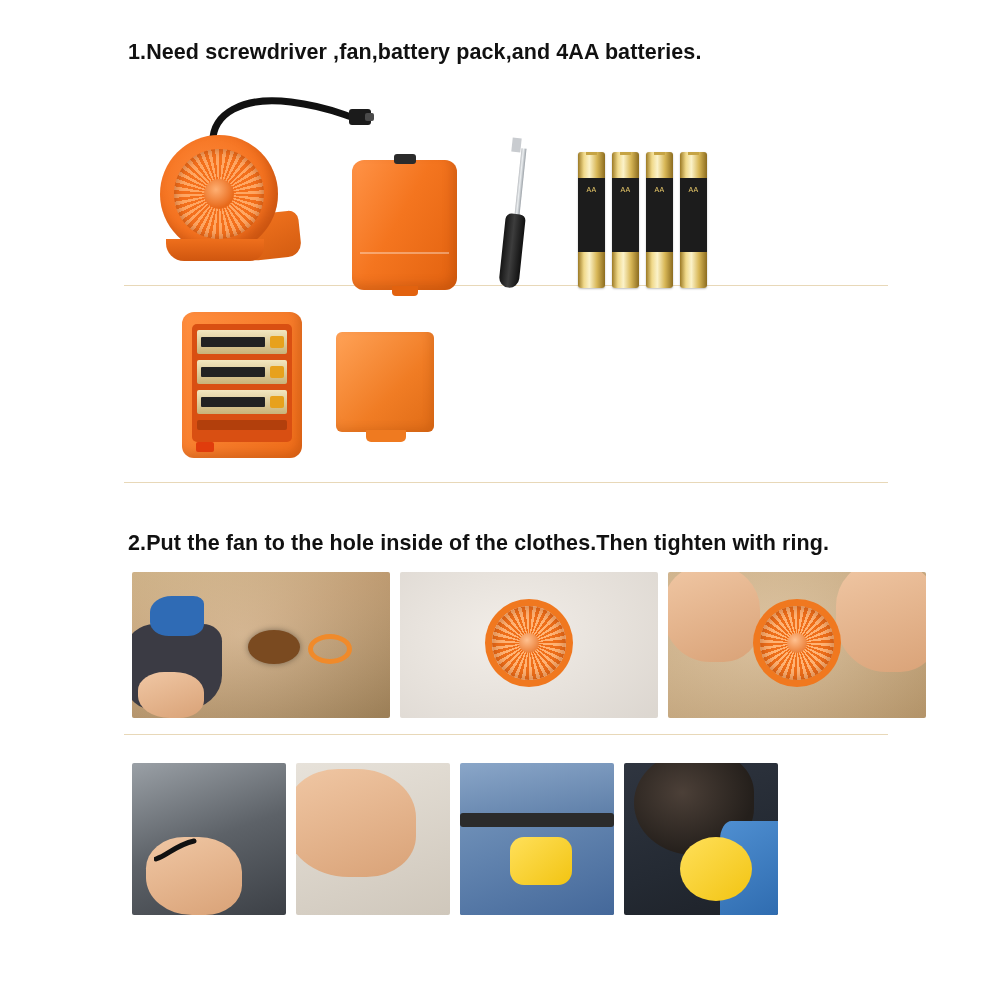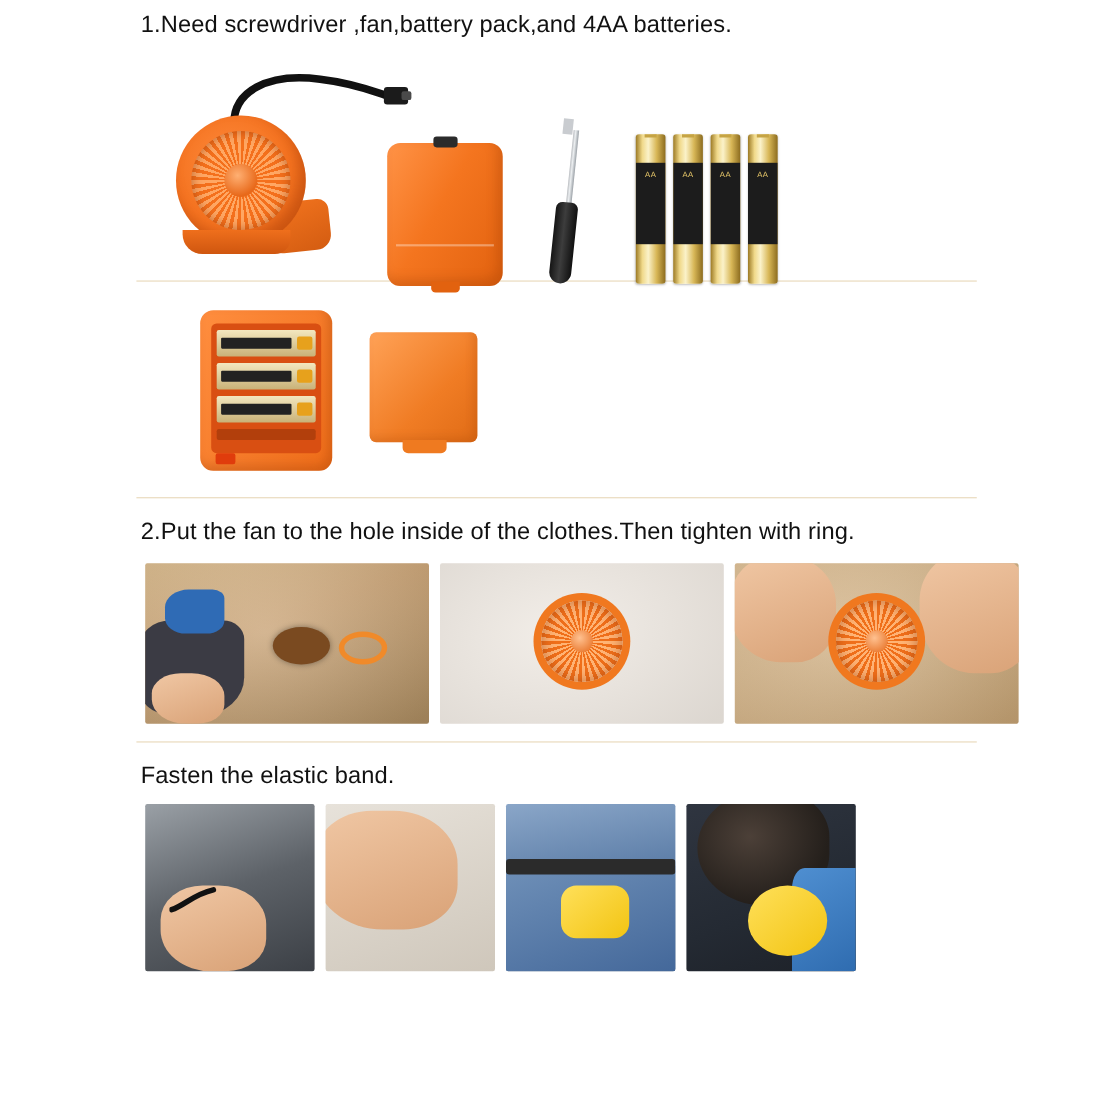--- a/index.html
+++ b/index.html
@@ -23,22 +23,23 @@
   }
   .step {
     position: relative;
   }
   .step-title {
     font-size: 21.5px;
     color: #111111;
     line-height: 1.32;
     padding-left: 128px;
     padding-right: 40px;
-    font-weight: 400;
+    font-weight: 700;
     letter-spacing: 0.1px;
+    margin-top: 30px;
   }
   .divider {
     height: 1px;
     background: #e8d8b8;
     margin-left: 124px;
     margin-right: 112px;
   }
 
   
   .photo {
@@ -529,21 +530,20 @@
         <div class="hand" style="left:-4px; top:-6px; width:96px; height:96px;"></div>
         <div class="hand" style="left:168px; top:-10px; width:104px; height:110px;"></div>
         <div class="fanface" style="left:92px; top:34px;"></div>
       </div>
     </div>
 
     <div class="divider" style="margin-top:16px;"></div>
   </div>
 
   <div class="step" style="padding-top:16px;">
-    <div class="step-title">Fasten the elastic band.</div>
 
     <div class="photos4">
 
       <div class="p4 a photo">
         <div class="hand" style="left:14px; top:74px; width:96px; height:78px;"></div>
         <div class="pack-small" style="left:58px; top:46px; width:78px; height:58px;"></div>
         <svg viewBox="0 0 60 40" style="position:absolute; left:22px; top:62px; width:60px; height:40px;">
           <path d="M2 34 C 14 30, 22 20, 40 16" stroke="#111" stroke-width="5" fill="none" stroke-linecap="round"></path>
         </svg>
       </div>

